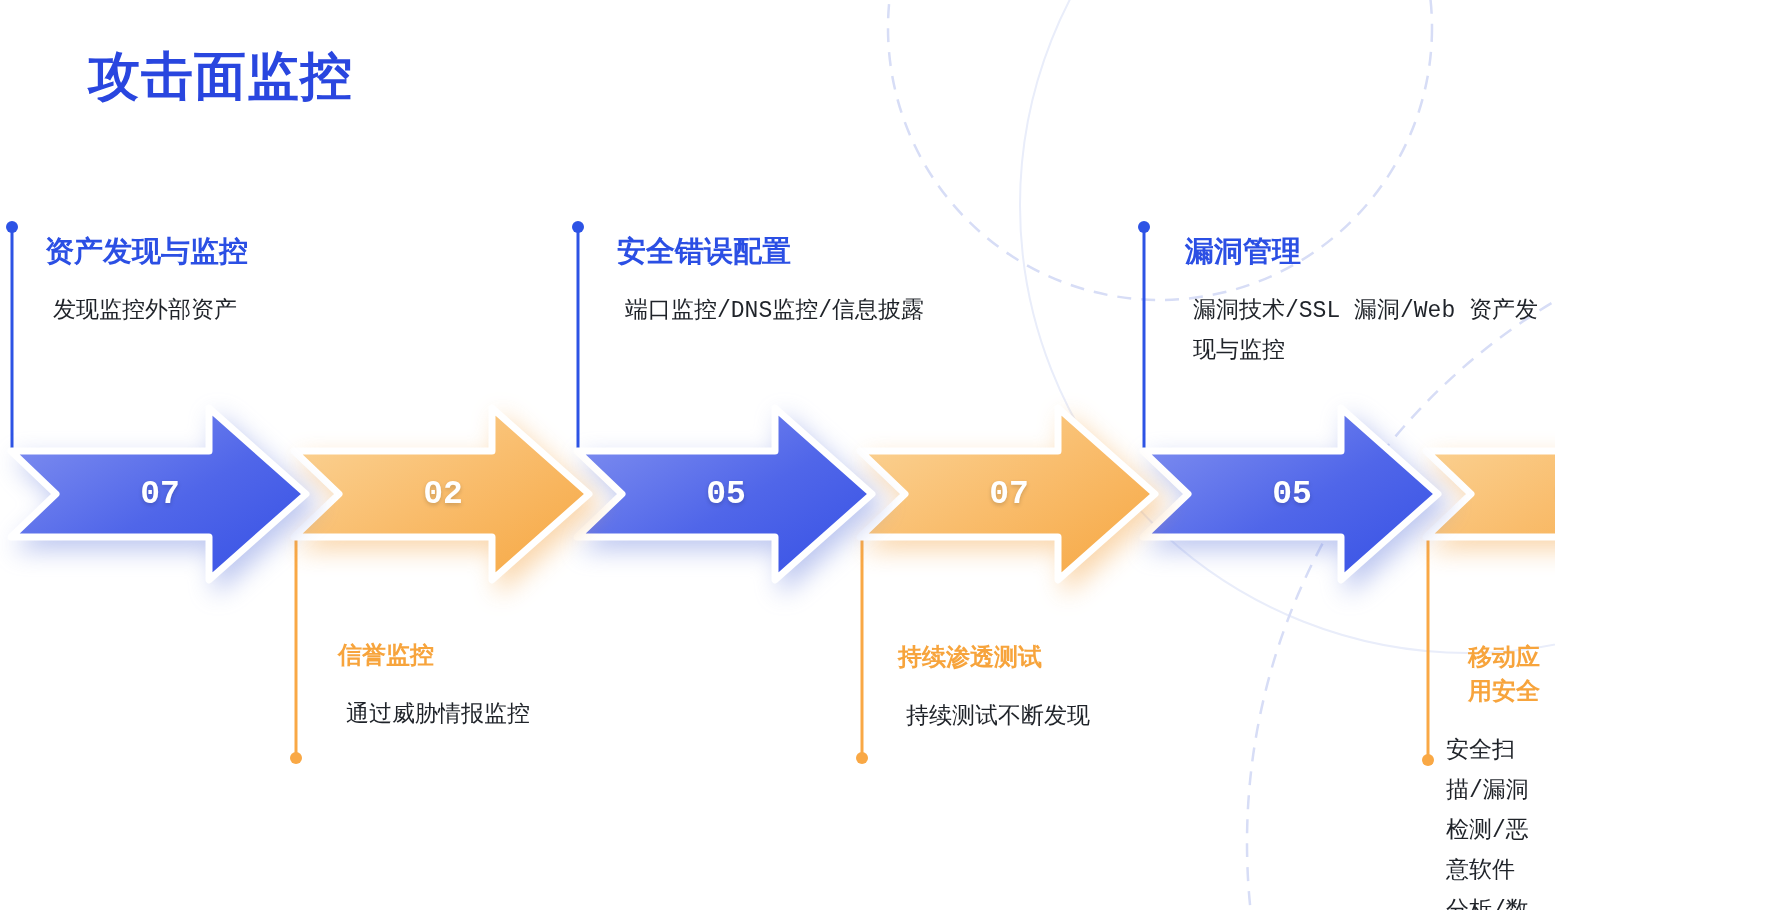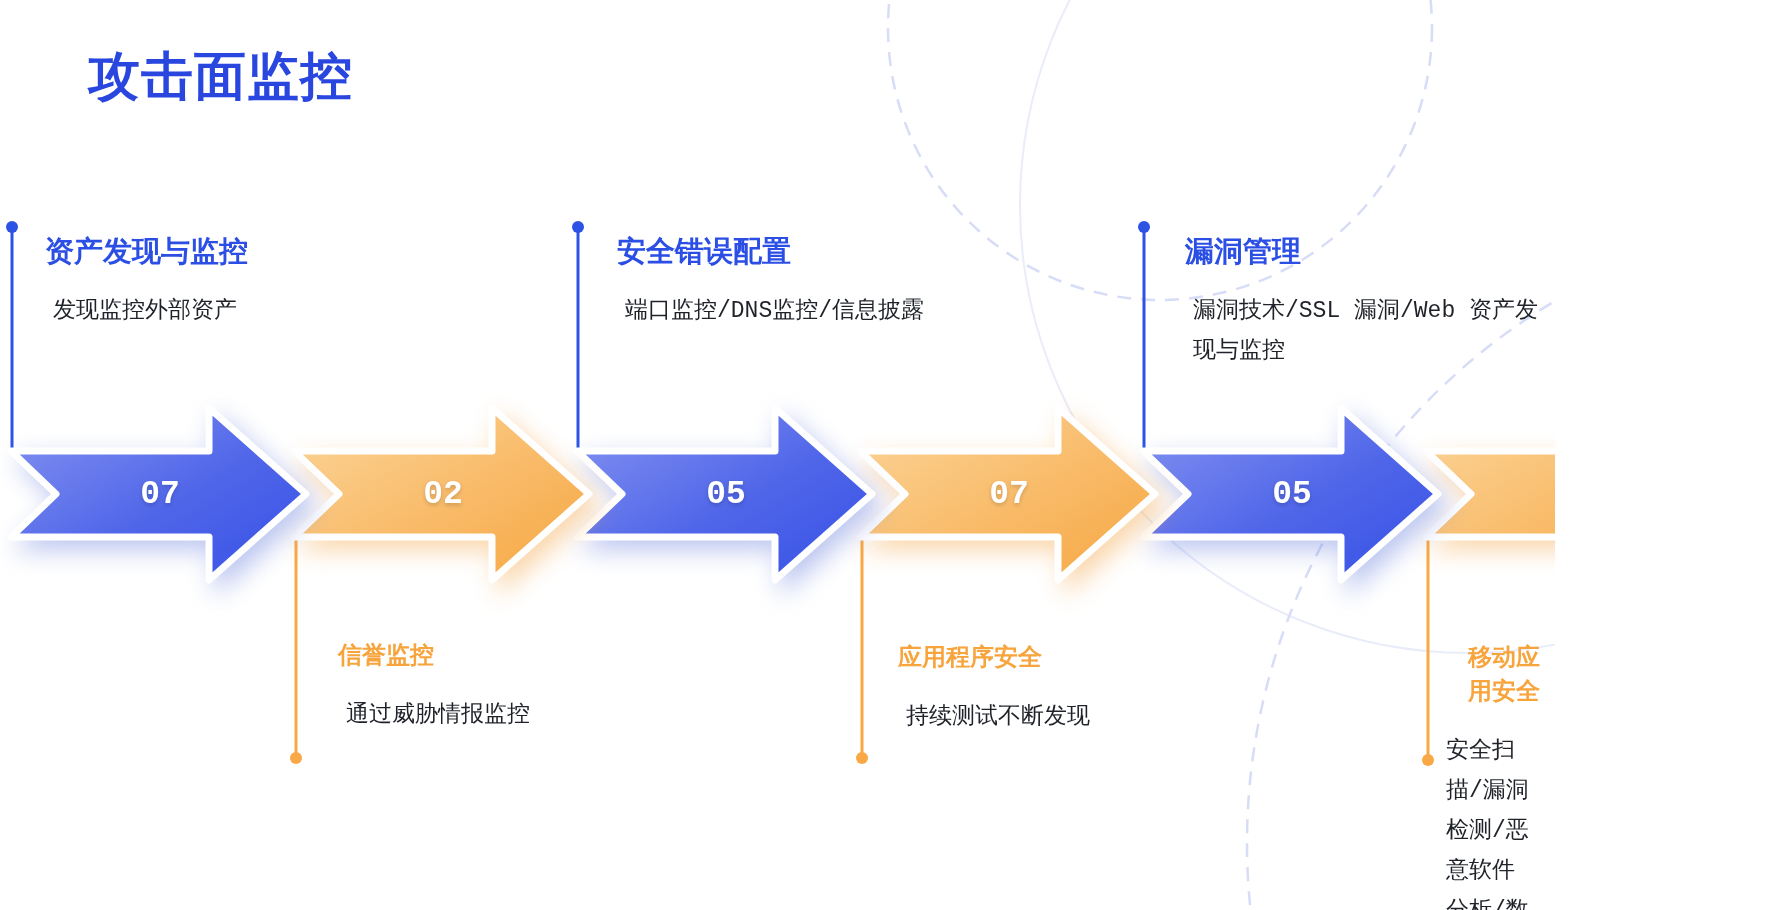--- a/index.html
+++ b/index.html
@@ -107,21 +107,21 @@
   </div>
   <div class="step-label step-bottom pos-2">
     <h3>信誉监控</h3>
     <p>通过威胁情报监控</p>
   </div>
   <div class="step-label step-top pos-3">
     <h3>安全错误配置</h3>
     <p>端口监控/DNS监控/信息披露</p>
   </div>
   <div class="step-label step-bottom pos-4">
-    <h3>应用程序安全</h3>
+    <h3>持续渗透测试</h3>
     <p>持续测试不断发现</p>
   </div>
   <div class="step-label step-top pos-5">
     <h3>漏洞管理</h3>
     <p>漏洞技术/SSL 漏洞/Web 资产发现与监控</p>
   </div>
   <div class="step-label step-bottom pos-6">
     <h3>移动应用安全</h3>
     <p>安全扫描/漏洞检测/恶意软件
 分析/数据泄露/API 安全测试</p>

